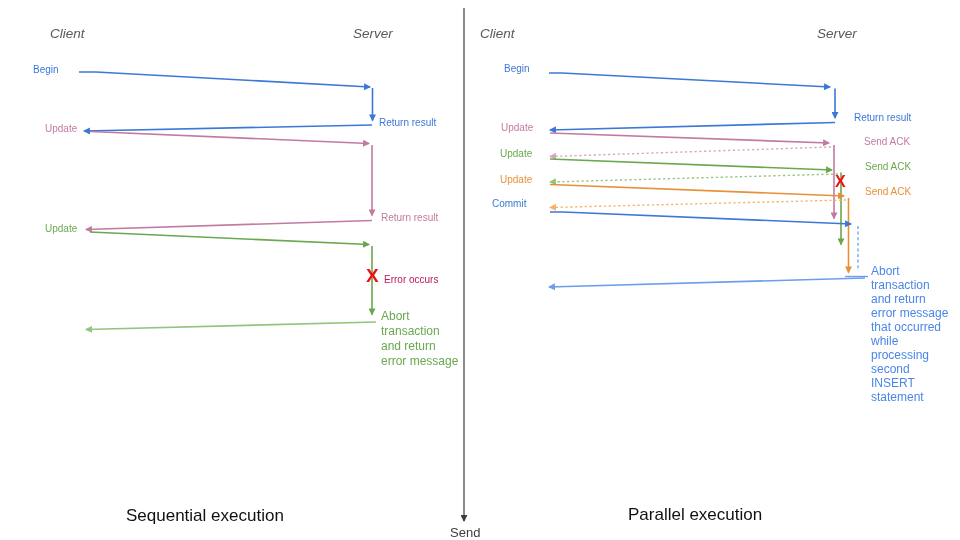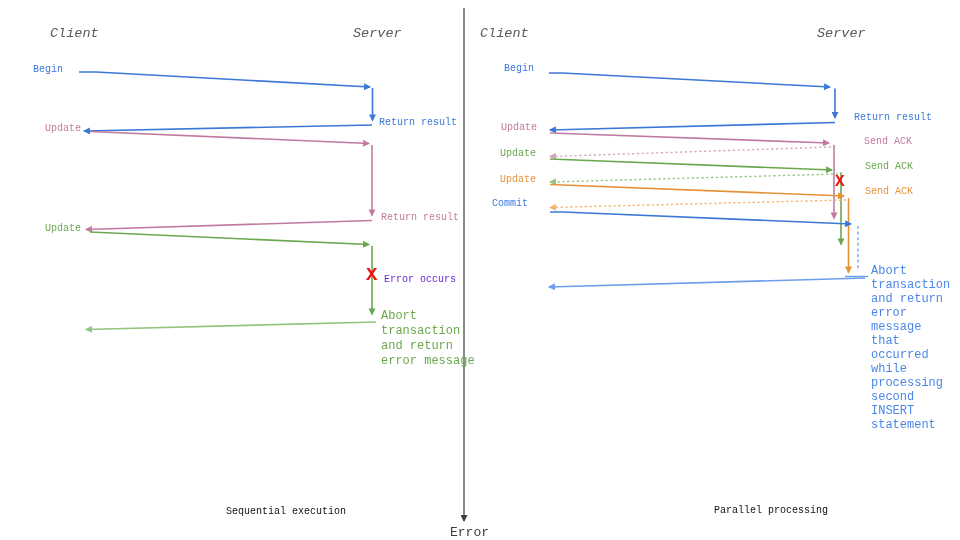--- a/index.html
+++ b/index.html
@@ -1,27 +1,27 @@
 <!DOCTYPE html>
 <html><head>
 <meta charset="utf-8">
 <style>
   html,body{margin:0;padding:0;background:#ffffff;}
   .stage{
     position:relative;width:960px;height:540px;background:#ffffff;overflow:hidden;
-    font-family:Liberation Mono, monospace;
+    font-family:Liberation Sans, sans-serif;
   }
   .stage svg{position:absolute;left:0;top:0;}
   .txt{position:absolute;white-space:nowrap;font-size:12px;line-height:1.2;}
   .actor{font-style:italic;font-size:13.5px;}
   .msg{font-size:10px;}
   .note{white-space:pre-line;font-size:12px;line-height:15px;}
   .note-sm{white-space:pre-line;font-size:12px;line-height:14px;}
   .xmark{font-weight:bold;line-height:1;}
-  .title{font-size:10px;text-align:right;white-space:nowrap;}
+  .title{font-size:17px;text-align:left;white-space:nowrap;}
   .timelbl{font-size:13px;}
 </style>
 </head>
 <body>
 
 <div class="stage">
 
   <svg width="960" height="540" viewBox="0 0 960 540">
     <defs>
       <marker id="m-blue" viewBox="0 0 10 10" refX="8.5" refY="5" markerWidth="9" markerHeight="7" orient="auto" markerUnits="userSpaceOnUse">
@@ -98,21 +98,21 @@
 
   <div class="txt msg" style="left: 33px; top: 64px; color: rgb(60, 120, 216);">Begin</div>
   <div class="txt msg" style="left: 379px; top: 117px; color: rgb(60, 120, 216);">Return result</div>
 
   <div class="txt msg" style="left: 45px; top: 123px; color: rgb(194, 123, 160);">Update</div>
   <div class="txt msg" style="left: 381px; top: 212px; color: rgb(194, 123, 160);">Return result</div>
 
   <div class="txt msg" style="left: 45px; top: 223px; color: rgb(106, 168, 79);">Update</div>
 
   <div class="txt xmark" style="left: 366px; top: 266px; font-size: 19px; color: rgb(238, 17, 17);">X</div>
-  <div class="txt msg" style="left: 384px; top: 274px; color: #6d28d9;">Error occurs</div>
+  <div class="txt msg" style="left: 384px; top: 274px; color: #be185d;">Error occurs</div>
 
   <div class="note" style="position: absolute; left: 381px; top: 309px; color: rgb(106, 168, 79);">Abort
 transaction
 and return
 error message</div>
 
   <div class="title" style="position: absolute; left: 126px; top: 506px; width: 220px; color: rgb(17, 17, 17);">Sequential execution</div>
 
   <div class="txt actor" style="left: 480px; top: 26px; color: rgb(89, 89, 89);">Client</div>
   <div class="txt actor" style="left: 817px; top: 26px; color: rgb(89, 89, 89);">Server</div>
@@ -137,17 +137,17 @@
 transaction
 and return
 error message
 that occurred
 while
 processing
 second
 INSERT
 statement</div>
 
-  <div class="title" style="position: absolute; left: 628px; top: 505px; width: 200px; color: rgb(17, 17, 17);">Parallel processing</div>
+  <div class="title" style="position: absolute; left: 628px; top: 505px; width: 200px; color: rgb(17, 17, 17);">Parallel execution</div>
 
-  <div class="txt timelbl" style="left: 450px; top: 525px; color: rgb(61, 61, 61);">Error</div>
+  <div class="txt timelbl" style="left: 450px; top: 525px; color: rgb(61, 61, 61);">Send</div>
 
 </div>
 
 </body></html>

